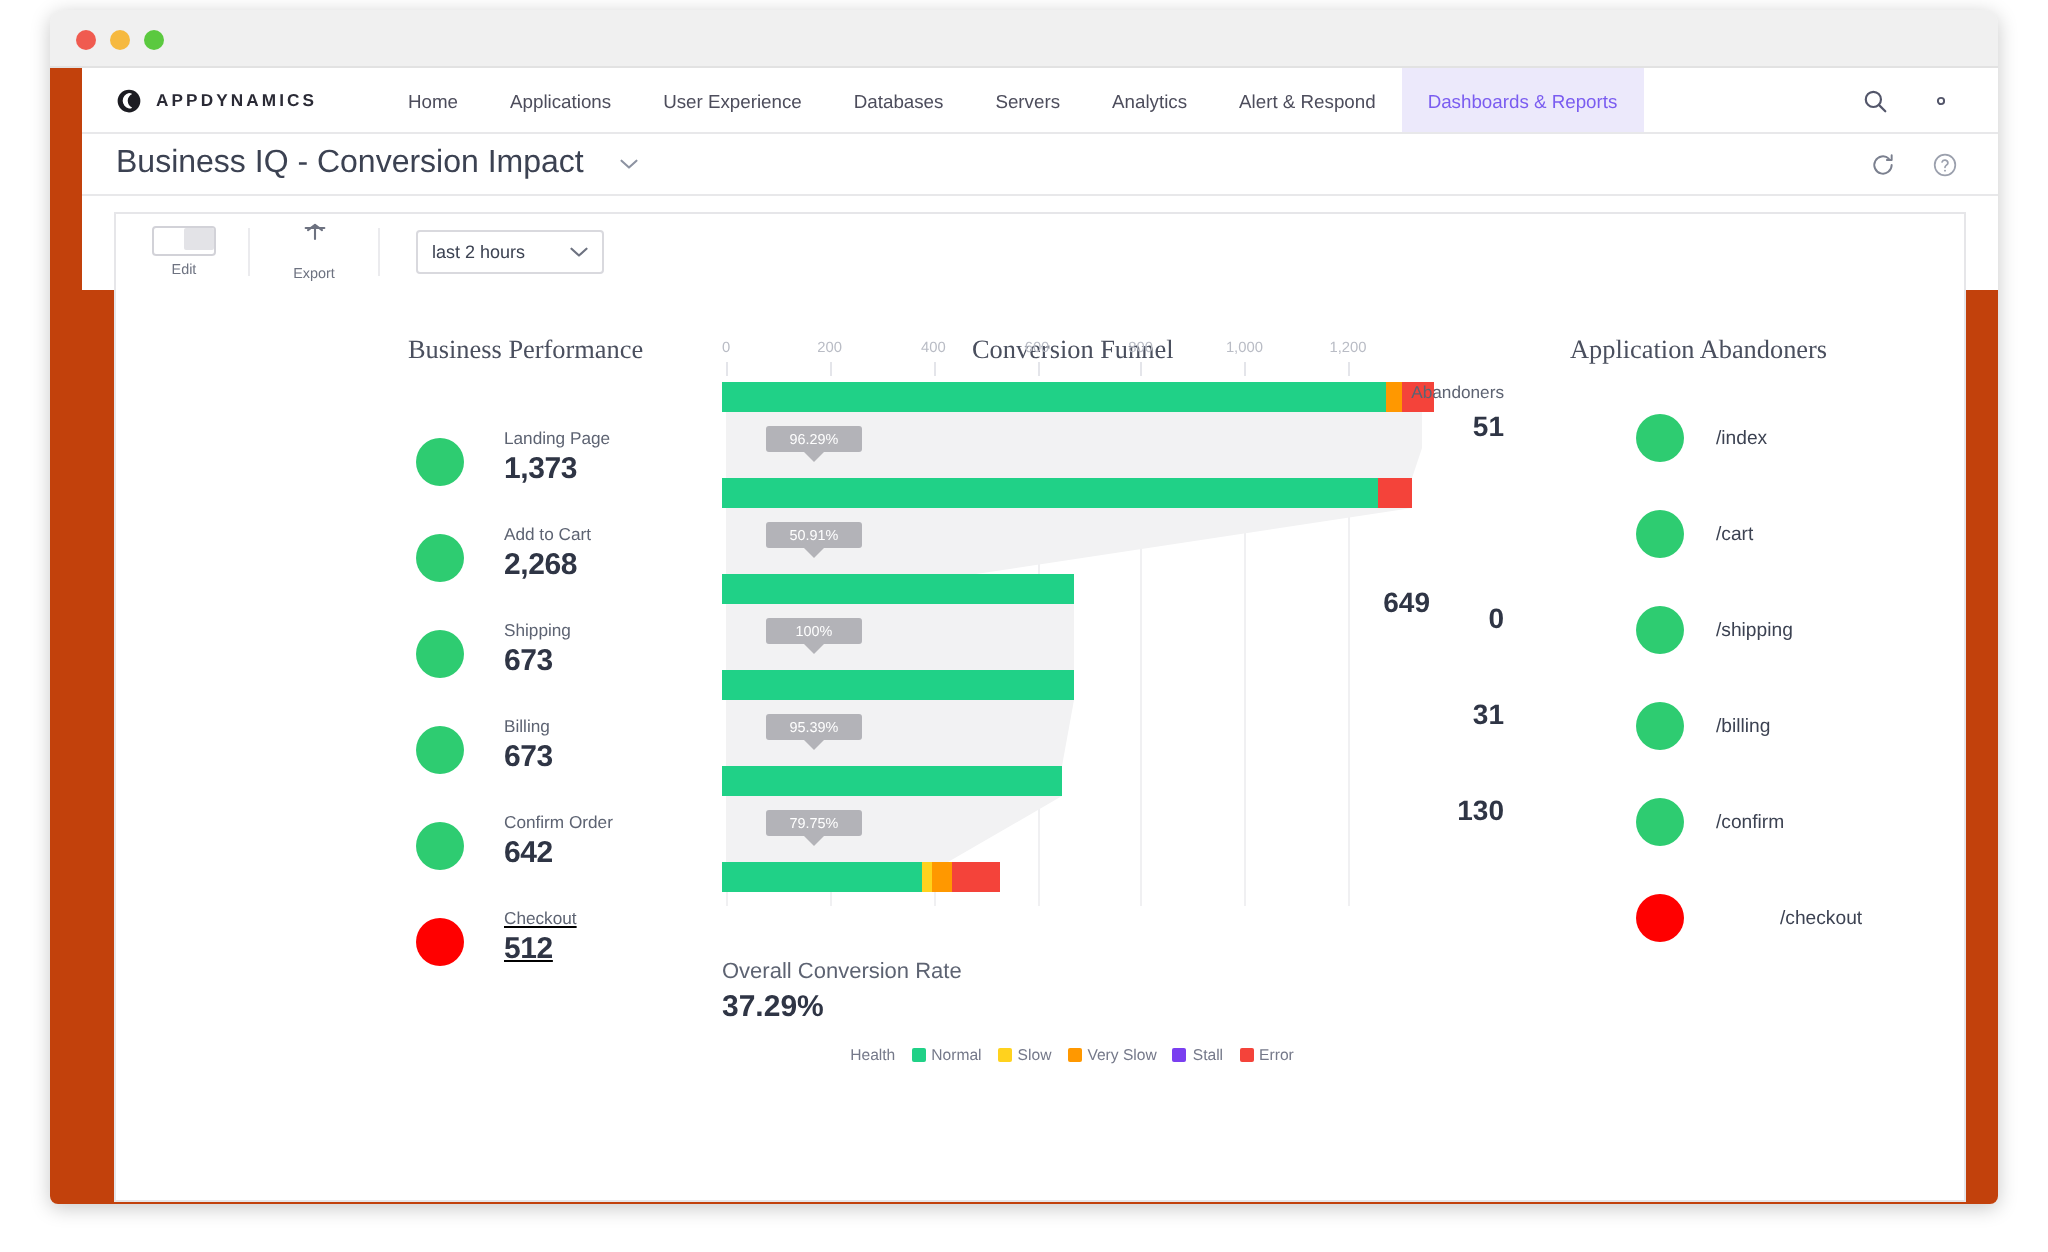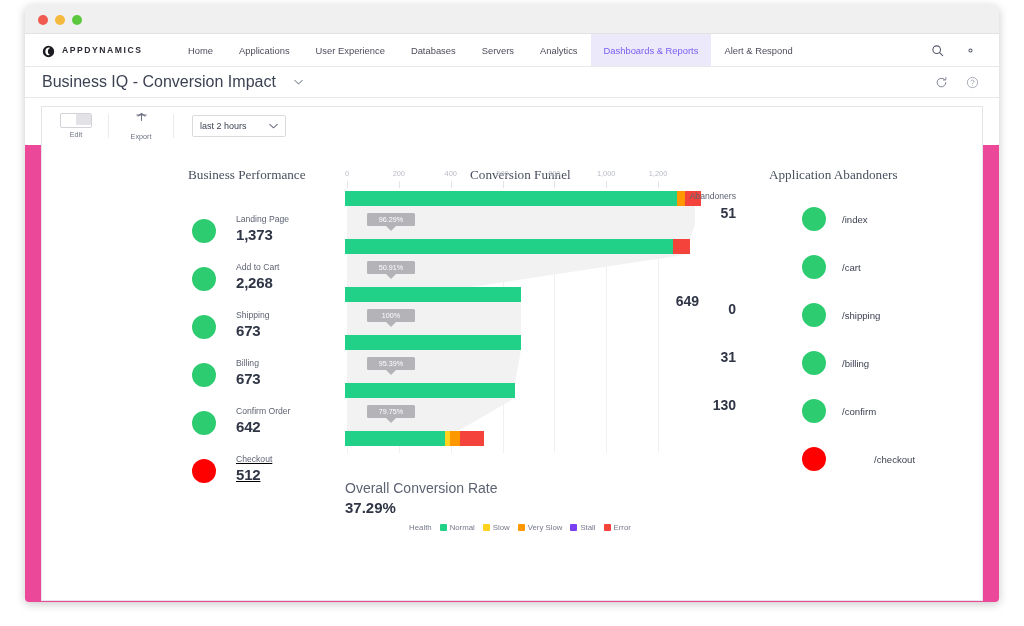--- a/index.html
+++ b/index.html
@@ -44,22 +44,23 @@
     display: flex;
     gap: 7px;
   }
   .light { width: 10px; height: 10px; border-radius: 50%; }
   .light.red { background: #f05b50; }
   .light.yellow { background: #f6b93f; }
   .light.green { background: #5bc93f; }
 
   .viewport {
     position: relative;
-    background: #ec4899;
+    background: #c2410c;
     height: 569px;
+    padding-left: 16px;
   }
 
   
   .topnav {
     position: relative;
     height: 32px;
     background: #ffffff;
     border-bottom: 1px solid #e8e8ea;
     display: flex;
     align-items: stretch;
@@ -329,21 +330,21 @@
     gap: 16px;
   }
   .ap-name { font-size: 9.6px; color: #3c4252; }
 
   
   .conv {
     position: absolute;
     left: 303px;
     top: 335px;
   }
-  .conv-label { font-size: 14px; color: #5d6372; }
+  .conv-label { font-size: 11px; color: #5d6372; }
   .conv-value { font-size: 15px; color: #2f3545; font-weight: bold; margin-top: 3px; }
 
   
   .legend {
     position: absolute;
     top: 378px;
     left: 303px;
     width: 350px;
     display: flex;
     align-items: center;
@@ -381,22 +382,22 @@
           <span class="brand-text">APPDYNAMICS</span>
         </div>
 
         <div class="navitems">
           <div class="navitem">Home</div>
           <div class="navitem">Applications</div>
           <div class="navitem">User Experience</div>
           <div class="navitem">Databases</div>
           <div class="navitem">Servers</div>
           <div class="navitem">Analytics</div>
+          <div class="navitem">Alert &amp; Respond</div>
           <div class="navitem active">Dashboards &amp; Reports</div>
-          <div class="navitem">Alert &amp; Respond</div>
         </div>
 
         <div class="nav-icons">
           <span class="nav-icon">
             <svg width="13" height="13" viewBox="0 0 24 24" fill="none" stroke="#53566a" stroke-width="2">
               <circle cx="10.5" cy="10.5" r="7"></circle>
                 <line x1="15.8" y1="15.8" x2="21.5" y2="21.5" stroke-linecap="round"></line>
             </svg>
           </span>
           <span class="nav-icon">

